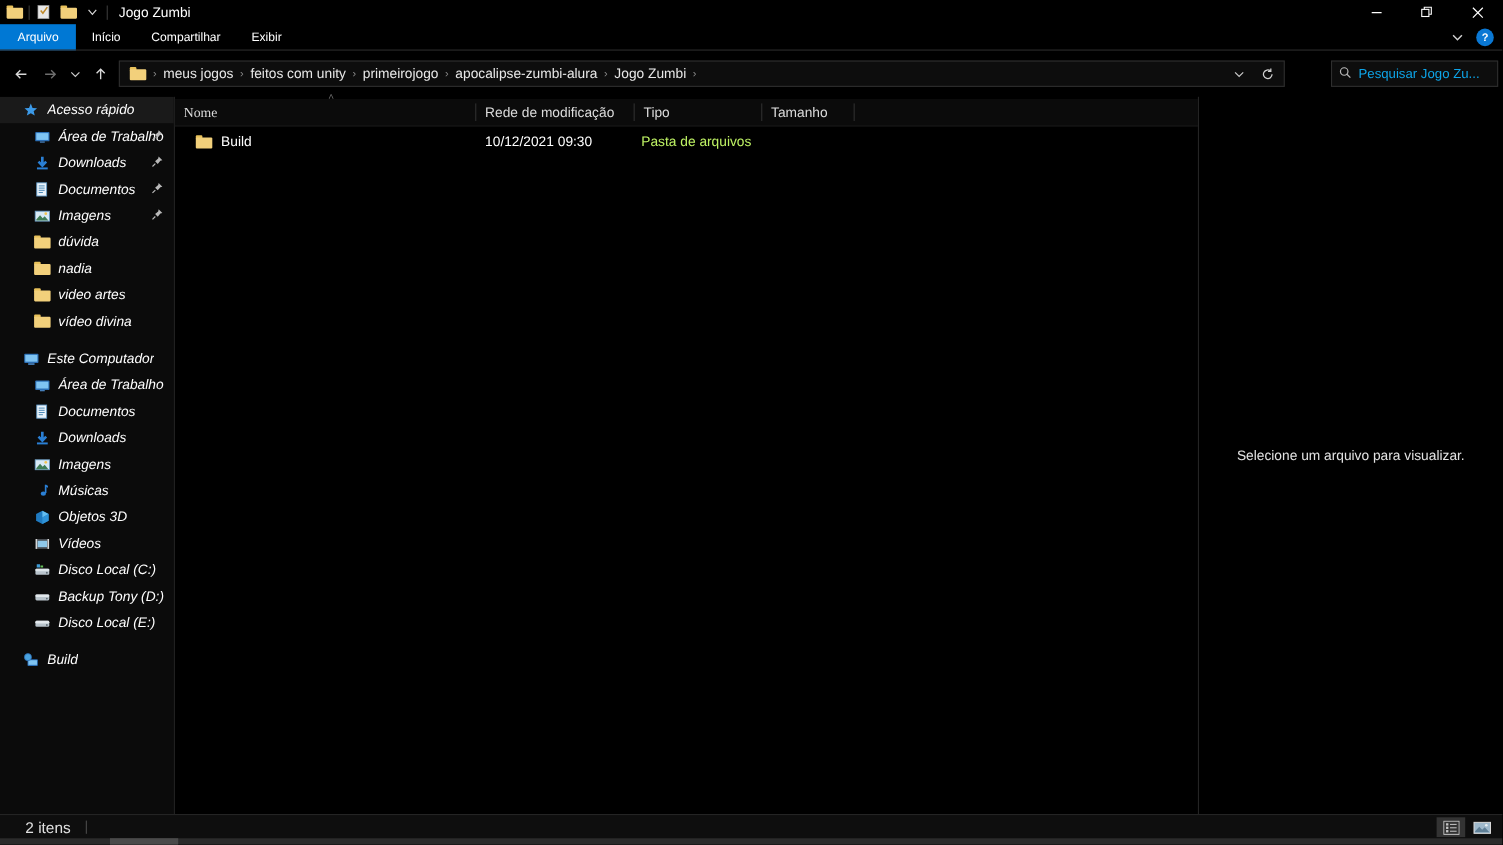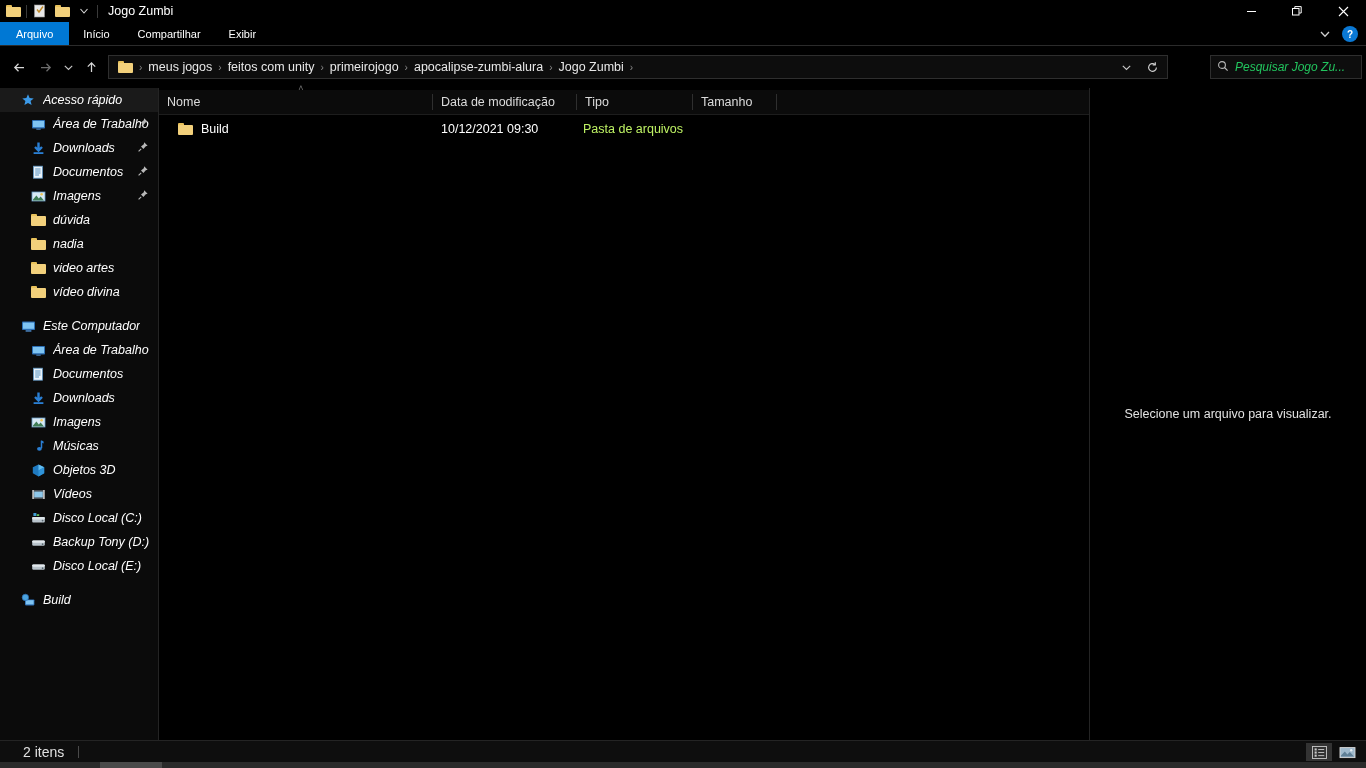--- a/index.html
+++ b/index.html
@@ -67,21 +67,21 @@
   }
   .crumb-sep{ color:#8a8a8a; font-size:10px; padding:0 1px; }
   .path-right{ position:absolute; right:2px; top:0; height:22px; display:flex; align-items:center; }
   .path-right div{ width:26px; height:22px; display:flex; align-items:center; justify-content:center; color:#cfcfcf; }
 
   .searchbox{
     position:absolute; left:1210px; top:55px; width:152px; height:24px;
     border:1px solid #2e2e2e; background:#0d0d0d;
     display:flex; align-items:center; padding:0 6px; gap:6px;
   }
-  .search-ph{ font-size:12px; color:#22c55e; white-space:nowrap; overflow:hidden;font-style:italic; }
+  .search-ph{ font-size:12px; color:#0ea5e9; white-space:nowrap; overflow:hidden; }
 
   
   .sidebar{
     position:absolute; left:0; top:88px; width:158px; height:652px;
     background:#0b0b0b; overflow:hidden;
   }
   .sb-divider{
     position:absolute; left:158px; top:88px; width:1px; height:652px; background:#242424;
   }
   .sb-row{
@@ -554,23 +554,23 @@
         </svg>
       </span>
       <span class="sb-label">Build</span>
     </div>
   </div>
   <div class="sb-divider"></div>
 
   <div class="sortmark">˄</div>
 
   <div class="colhead">
-    <div class="cell" style="left:0; width:273px;">Nome</div>
+    <div class="cell" style="left:0; width:273px;font-family:Liberation Serif, serif;">Nome</div>
     <div class="colsep" style="left:273px;"></div>
-    <div class="cell" style="left:274px; width:143px;">Data de modificação</div>
+    <div class="cell" style="left:274px; width:143px;">Rede de modificação</div>
     <div class="colsep" style="left:417px;"></div>
     <div class="cell" style="left:418px; width:115px;">Tipo</div>
     <div class="colsep" style="left:533px;"></div>
     <div class="cell" style="left:534px; width:83px;">Tamanho</div>
     <div class="colsep" style="left:617px;"></div>
   </div>
   <div class="headline"></div>
 
   <div class="filelist">
     <div class="frow">

